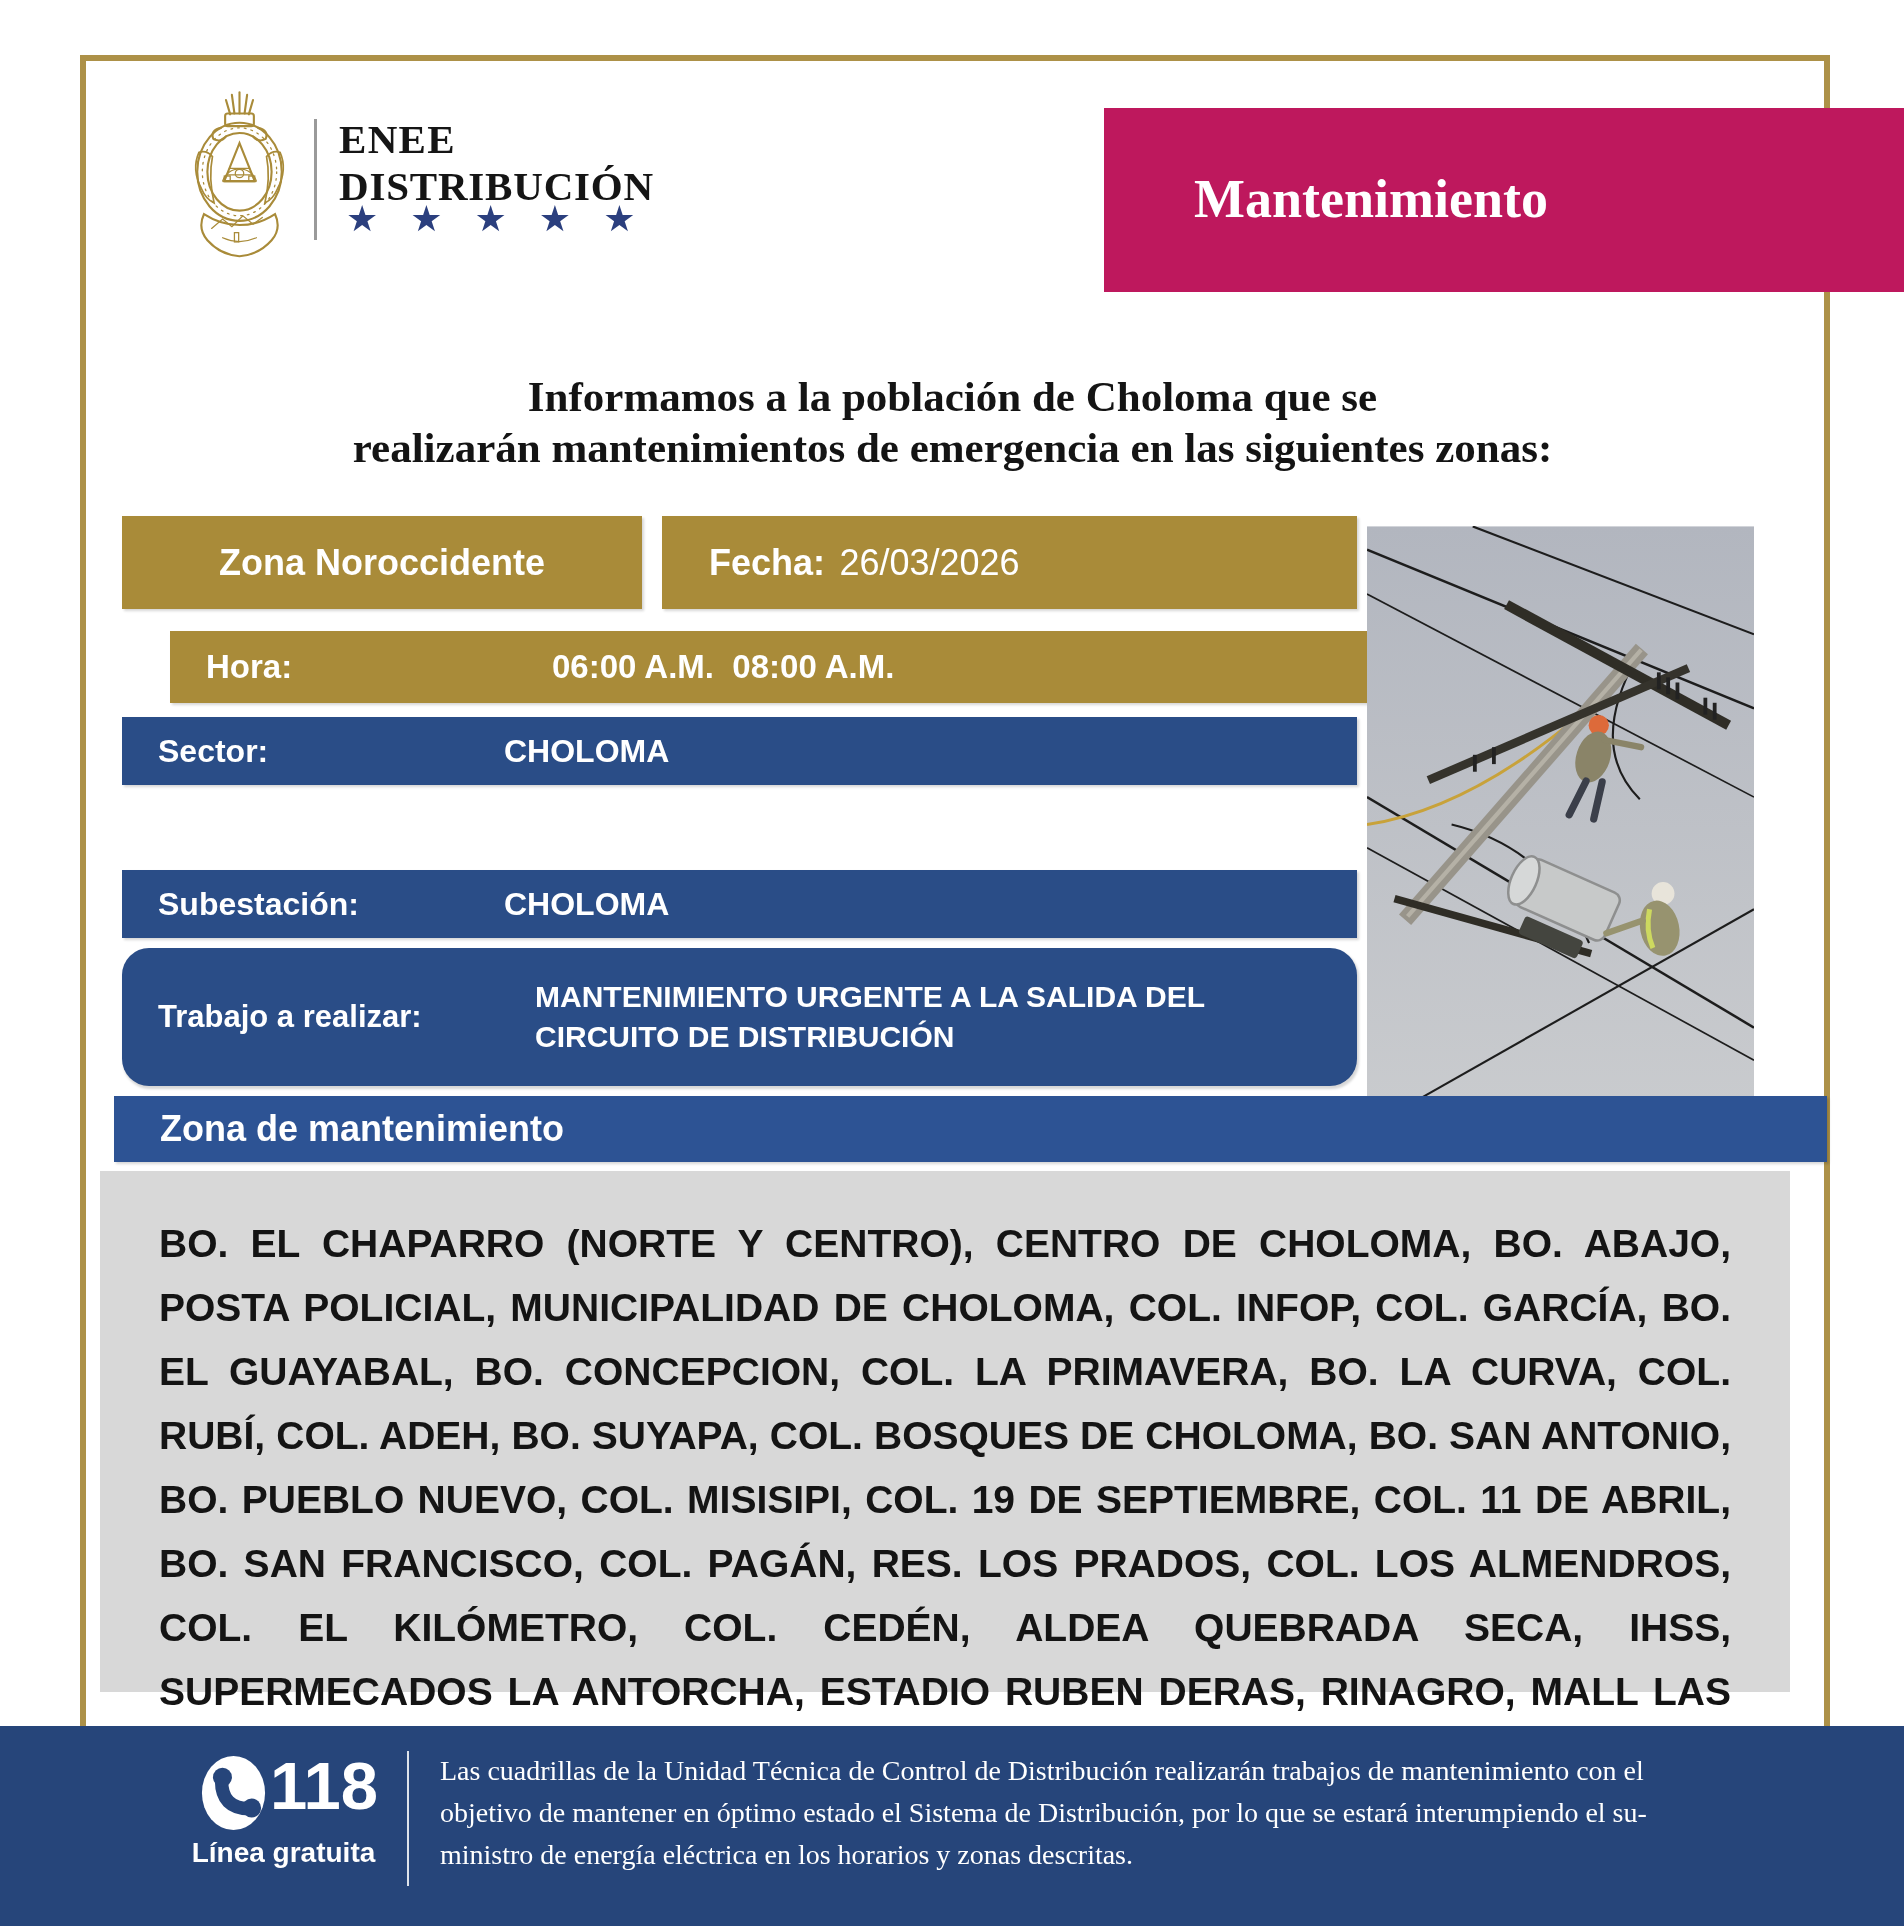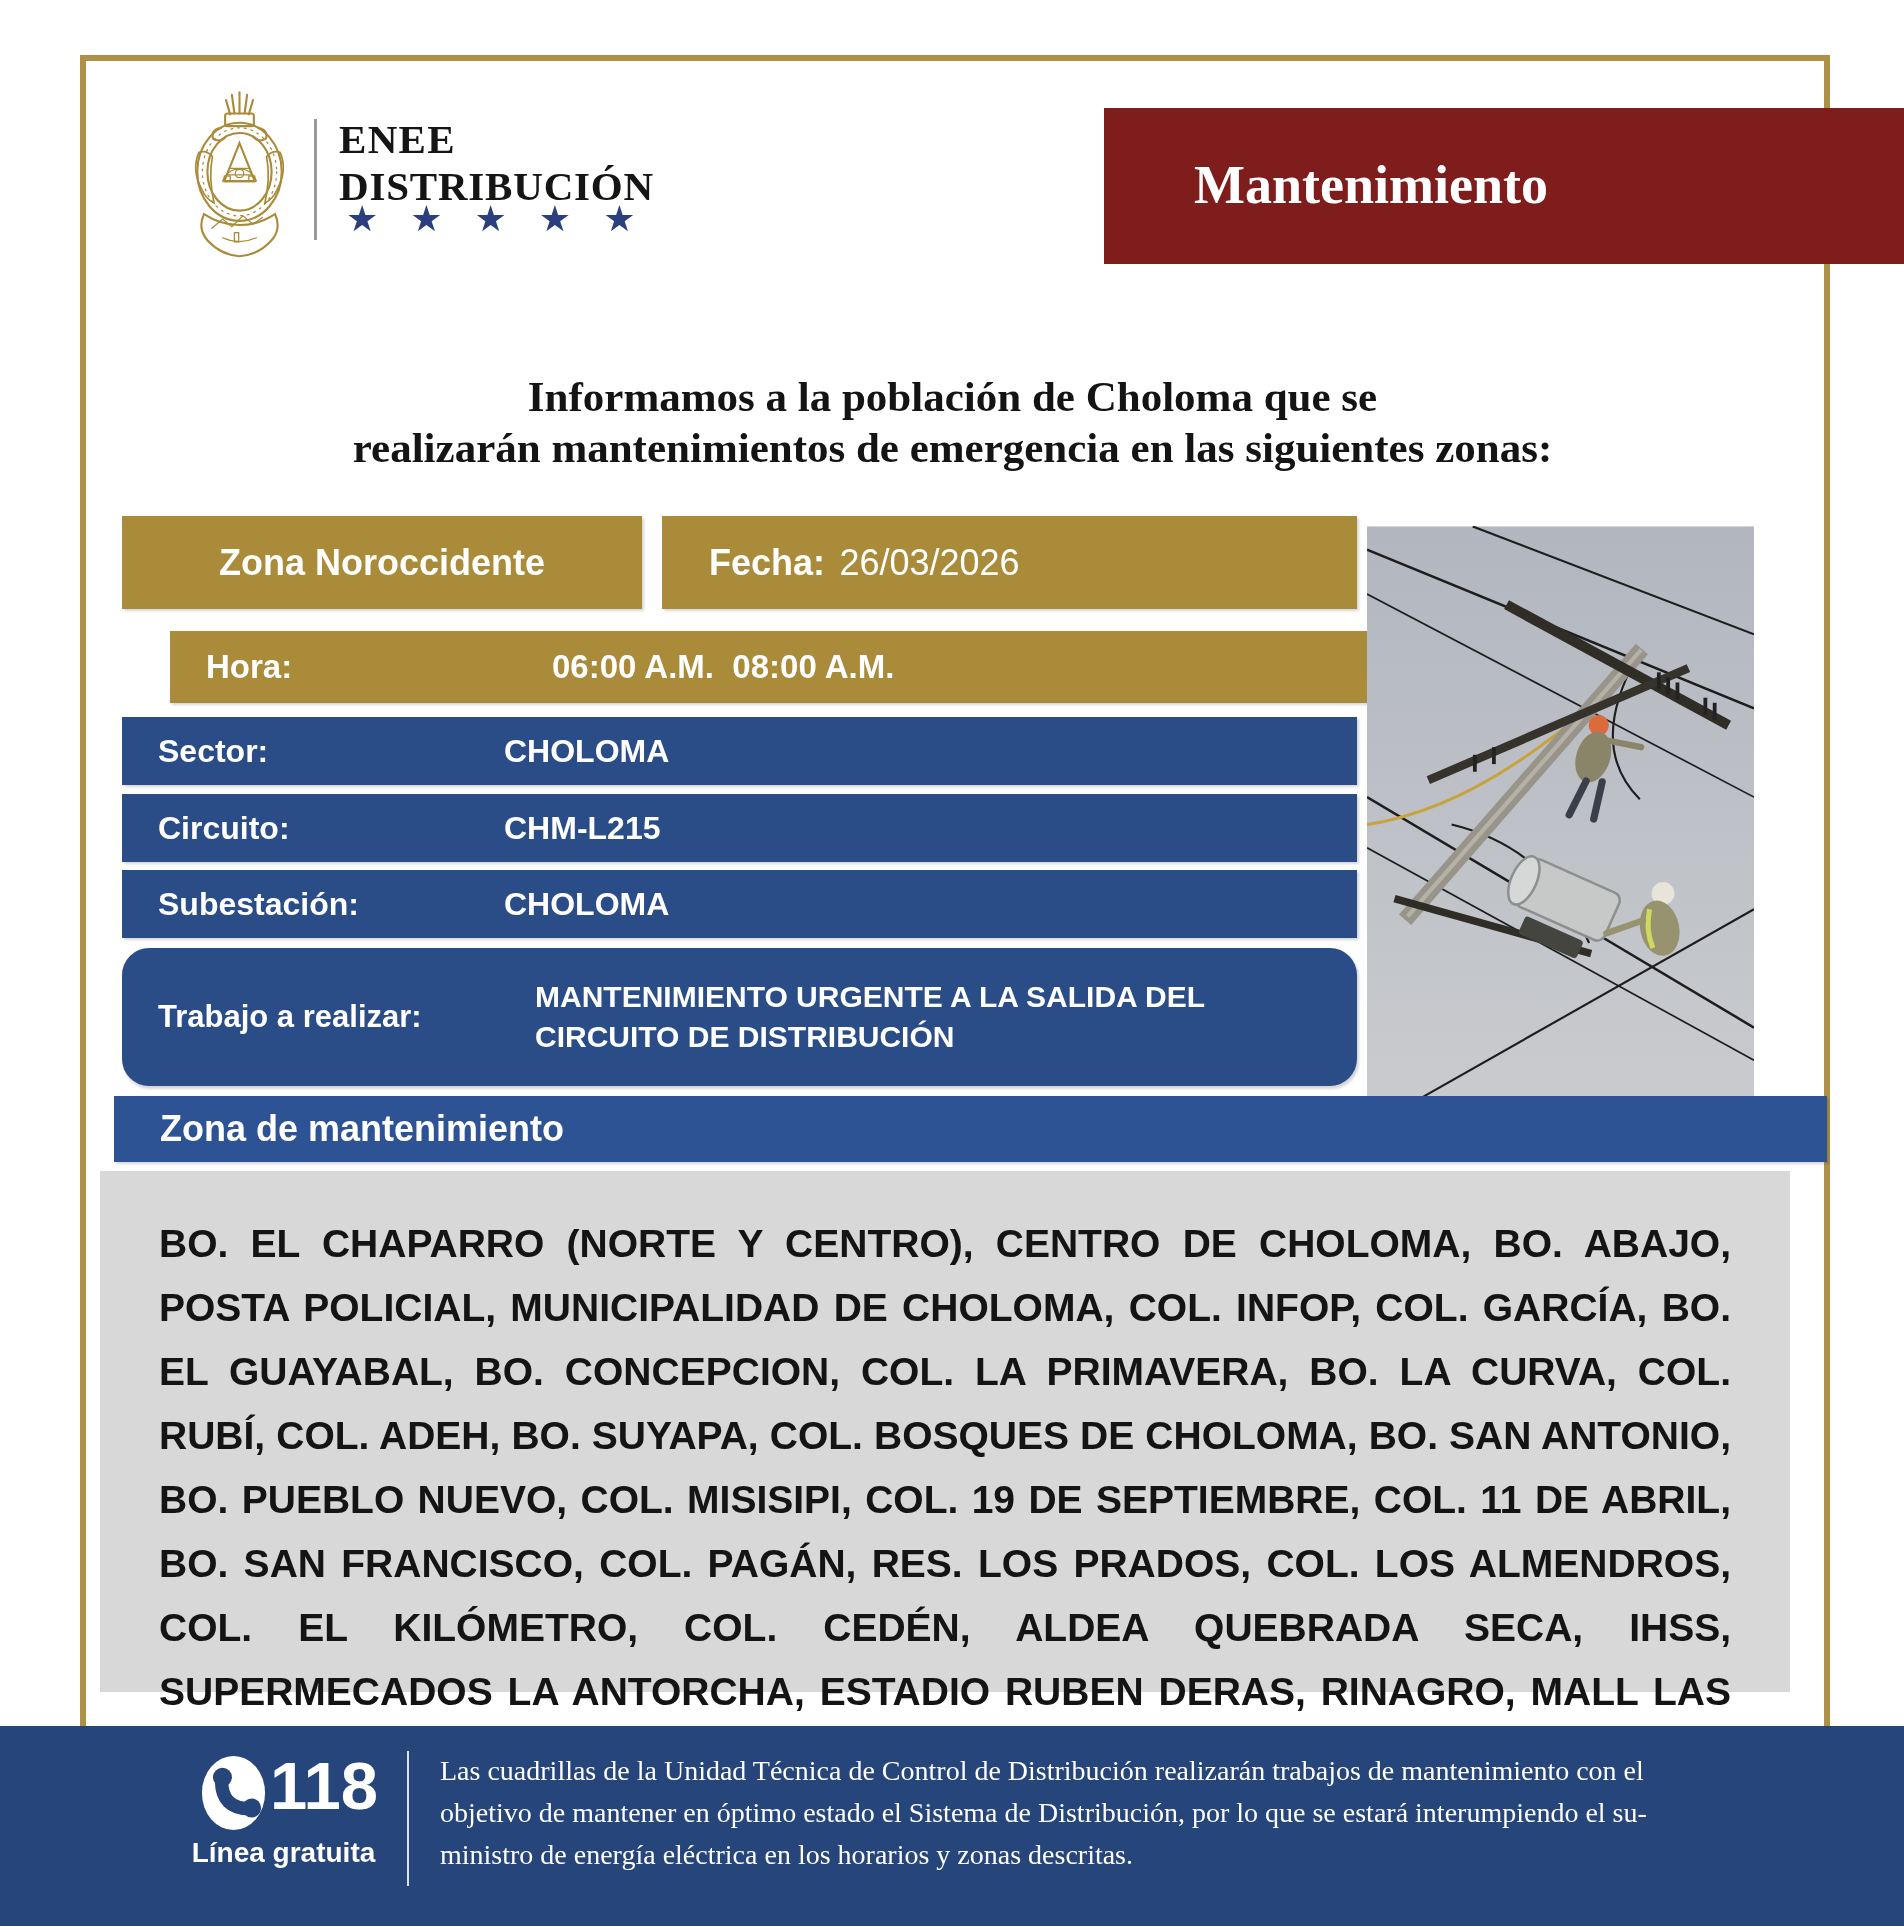--- a/index.html
+++ b/index.html
@@ -10,21 +10,21 @@
          border-top:6px solid #ad9148;border-left:6px solid #ad9148;border-right:6px solid #ad9148;}
   
   #coa{position:absolute;left:182px;top:89px;width:115px;height:169px;}
   #logo-divider{position:absolute;left:314px;top:119px;width:3px;height:121px;background:#9a9a9a;}
   #logo-text{position:absolute;left:339px;top:119px;color:#151515;
              font-family:"Liberation Serif",serif;font-weight:bold;}
   #logo-text .l1{font-size:41px;line-height:1.0;letter-spacing:1.3px;}
   #logo-text .l2{font-size:41px;line-height:1.0;margin-top:6px;letter-spacing:0.8px;}
   #stars{position:absolute;left:346px;top:198px;display:flex;gap:32px;color:#2b3f7e;font-size:36px;}
   
-  #banner{position:absolute;left:1104px;top:108px;width:801px;height:156px;background:#7f1d1d;z-index:5;
+  #banner{position:absolute;left:1104px;top:108px;width:801px;height:184px;background:#be185d;z-index:5;
           display:flex;align-items:center;}
   #banner-text{width:474px;text-align:center;color:#ffffff;font-family:"Liberation Serif",serif;
                font-weight:bold;font-size:54px;line-height:1.22;margin-left:30px;}
   #siren{position:absolute;left:1627px;top:127px;width:186px;height:146px;}
   
   #heading{position:absolute;left:106px;top:372px;width:1693px;text-align:center;color:#141414;
            font-family:"Liberation Serif",serif;font-weight:bold;font-size:43px;line-height:1.18;}
   
   .goldbox{position:absolute;background:#a98b39;color:#fff;font-weight:bold;
            box-shadow:1.7px 2.1px 2.5px rgba(0,0,0,.16);}
@@ -151,24 +151,20 @@
     <span class="val">26/03/2026</span>
   </div>
   <div class="goldbox" id="hora-bar">
     <span class="lab">Hora:</span>
     <span class="val">06:00 A.M.  08:00 A.M.</span>
   </div>
   <div class="bluebar rowbar" id="sector-bar">
     <span class="lab">Sector:</span>
     <span class="val">CHOLOMA</span>
   </div>
-  <div class="bluebar rowbar" id="circuito-bar">
-    <span class="lab">Circuito:</span>
-    <span class="val">CHM-L215</span>
-  </div>
   <div class="bluebar rowbar" id="subestacion-bar">
     <span class="lab">Subestación:</span>
     <span class="val">CHOLOMA</span>
   </div>
   <div class="bluebar" id="trabajo-bar">
     <span class="lab">Trabajo a realizar:</span>
     <span class="val">MANTENIMIENTO URGENTE A LA SALIDA DEL CIRCUITO DE DISTRIBUCIÓN</span>
   </div>
 
   <svg id="photo" viewBox="0 0 915 1367">

